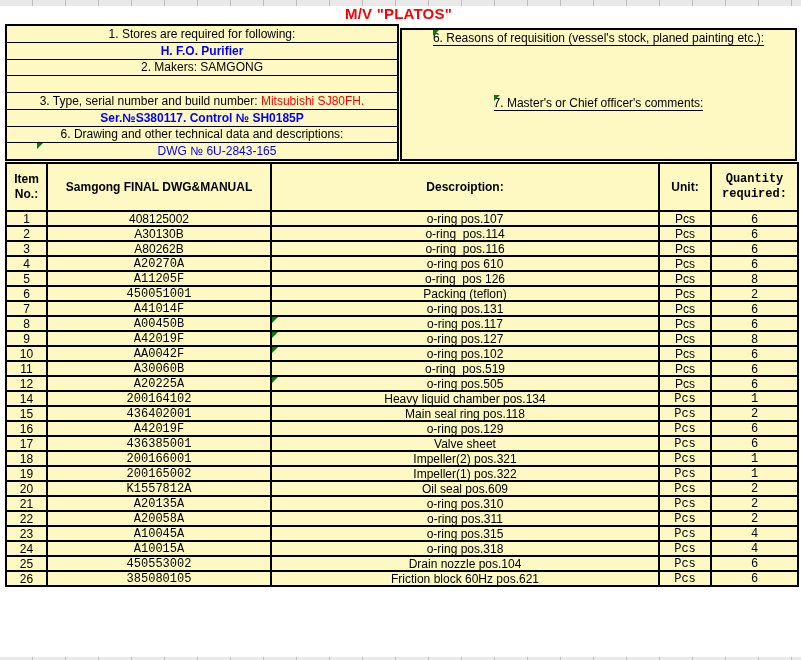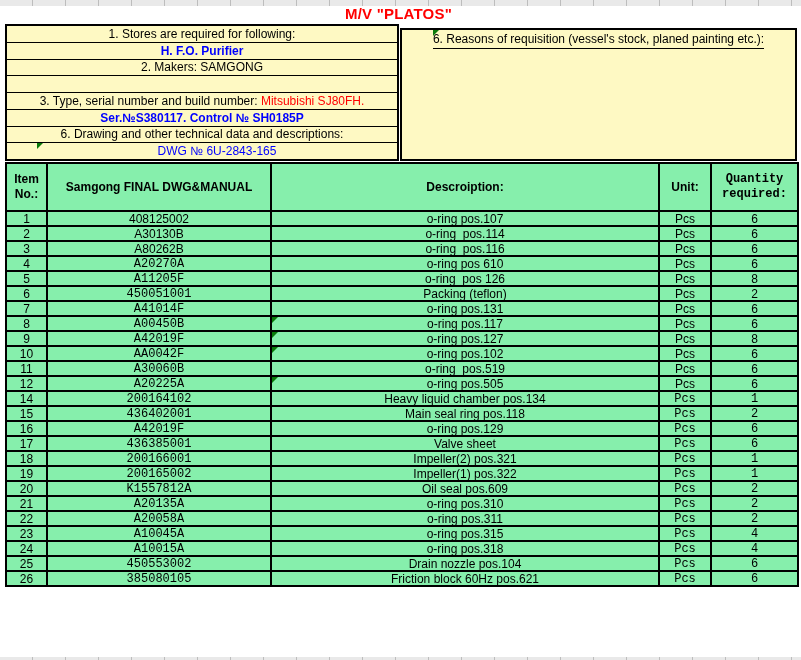--- a/index.html
+++ b/index.html
@@ -38,21 +38,21 @@
   .c-blue{color:#0000ff;}
   .c-blue-bold{color:#0000ff;font-weight:bold;}
 
   .note-tri{
     position:absolute;top:0;left:0;width:0;height:0;
     border-top:6px solid #0a7a0a;border-right:6px solid transparent;
   }
 
   #req-table{
     position:absolute;left:5px;top:162px;border-collapse:collapse;
-    table-layout:fixed;background:#86efac;width:792px;
+    table-layout:fixed;background:#fef9c3;width:792px;
   }
   #req-table th,#req-table td{
     border:2px solid #000;box-sizing:border-box;text-align:center;
     vertical-align:middle;padding:0;position:relative;overflow:hidden;
   }
   #req-table thead th{height:48px;font-size:12px;font-weight:bold;white-space:pre-line;line-height:1.25;}
   #req-table td{height:15px;font-size:12px;line-height:1;}
   #req-table td span{white-space:pre;}
   th.qty-h{font-family:"Liberation Mono","DejaVu Sans Mono",monospace;font-size:12px;}
   .mono{font-family:"Liberation Mono","DejaVu Sans Mono",monospace;font-size:12px;margin-top:28px;}
@@ -74,20 +74,21 @@
     <div class="h-row"><span class="c-black">3. Type, serial number and build number: </span><span class="c-red">Mitsubishi SJ80FH.</span></div>
     <div class="h-row"><span class="c-blue-bold">Ser.№S380117. Control № SH0185P</span></div>
     <div class="h-row"><span class="c-black">6. Drawing and other technical data and descriptions:</span></div>
     <div class="h-row"><span class="c-blue">DWG № 6U-2843-165</span><span class="note-tri"></span></div>
   </div>
 <div id="hright" class="hblock">
     <div class="h-row"><span class="c-black">6. Reasons of requisition (vessel's stock, planed painting etc.):</span><span class="note-tri"></span></div>
     <div class="h-row"></div>
     <div class="h-row"></div>
     <div class="h-row"></div>
+    <div class="h-row"><span class="c-black">7. Master's or Chief officer's comments:</span><span class="note-tri"></span></div>
     <div class="h-row"></div>
     <div class="h-row"></div>
     <div class="h-row"></div>
   </div>
 
 <table id="req-table">
   <colgroup>
     <col class="c-item">
       <col class="c-part">
       <col class="c-desc">

